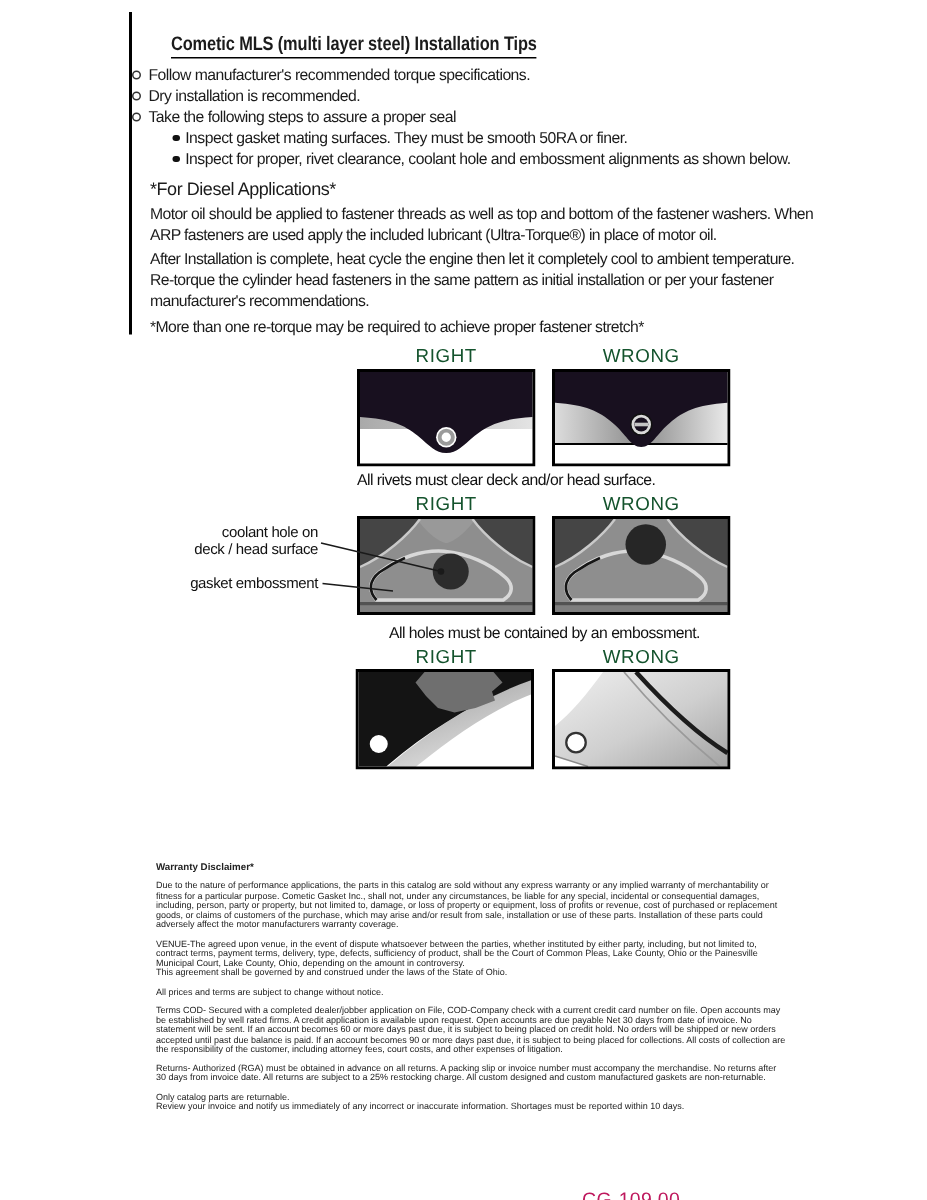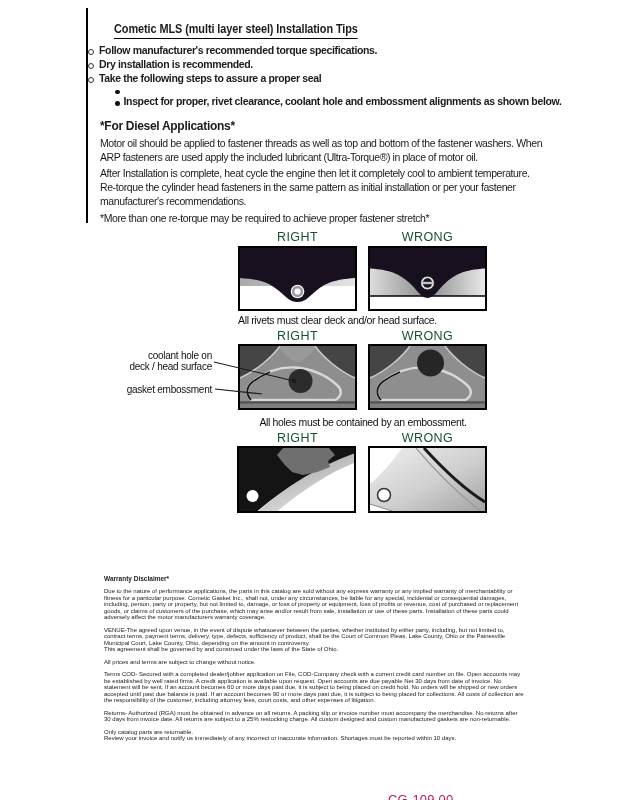--- a/index.html
+++ b/index.html
@@ -11,29 +11,29 @@
 
   .title {
     position:absolute; left:114px; top:21px; margin:0;
     font-size:13px; font-weight:bold; letter-spacing:-0.1px; white-space:nowrap;
     border-bottom:1.6px solid #000; padding-bottom:2px;
     transform:scaleX(0.84); transform-origin:left top;
   }
 
   .tips { position:absolute; left:88px; top:43px; margin:0; padding:0; list-style:none;
           font-size:10.5px; letter-spacing:-0.35px; line-height:14px; }
-  .tip { display:flex; align-items:center;font-weight:bold; }
+  .tip { display:flex; align-items:flex-start; }
   .tip .ring { flex:0 0 auto; width:4px; height:4px; border:1px solid #333; border-radius:50%;
                margin:4px 5px 0 0; }
   .tip.sub { margin-left:27px; }
   .tip .dot { flex:0 0 auto; width:4.5px; height:4.5px; background:#111; border-radius:50%;
               margin:4.5px 4px 0 0; }
 
   .diesel-heading { position:absolute; left:100px; top:119px; margin:0;
-                    font-size:12px; font-weight:bold; letter-spacing:-0.3px; }
+                    font-size:12px; font-weight:normal; letter-spacing:-0.3px; }
   .body { position:absolute; left:100px; width:445px; margin:0;
           font-size:10.5px; letter-spacing:-0.4px; line-height:14px; }
 
   .dlabel { position:absolute; width:119px; text-align:center;
             font-size:12.5px; letter-spacing:0.4px; color:#14532d; }
   .panel  { position:absolute; display:block; }
   .caption { position:absolute; font-size:10.5px; letter-spacing:-0.35px; color:#111; }
   .ml { white-space:pre-line; }
 
   .anno { position:absolute; text-align:right; font-size:10px; letter-spacing:-0.25px;
@@ -63,20 +63,21 @@
     <li class="tip">
       <span class="ring"></span>
       <span>Dry installation is recommended.</span>
     </li>
     <li class="tip">
       <span class="ring"></span>
       <span>Take the following steps to assure a proper seal</span>
     </li>
     <li class="tip sub">
       <span class="dot"></span>
+      <span>Inspect gasket mating surfaces.  They must be smooth 50RA or finer.</span>
     </li>
     <li class="tip sub">
       <span class="dot"></span>
       <span>Inspect for proper, rivet clearance, coolant hole and embossment alignments as shown below.</span>
     </li>
   </ul>
 
   <h2 class="diesel-heading">*For Diesel Applications*</h2>
   <p class="body" style="top:166px;">After Installation is complete, heat cycle the engine then let it completely cool to ambient temperature. Re-torque the cylinder head fasteners in the same pattern as initial installation or per your fastener manufacturer's recommendations.</p>
   <p class="body" style="top:136px;">Motor oil should be applied to fastener threads as well as top and bottom of the fastener washers. When ARP fasteners are used apply the included lubricant (Ultra-Torque®) in place of motor oil.</p>

